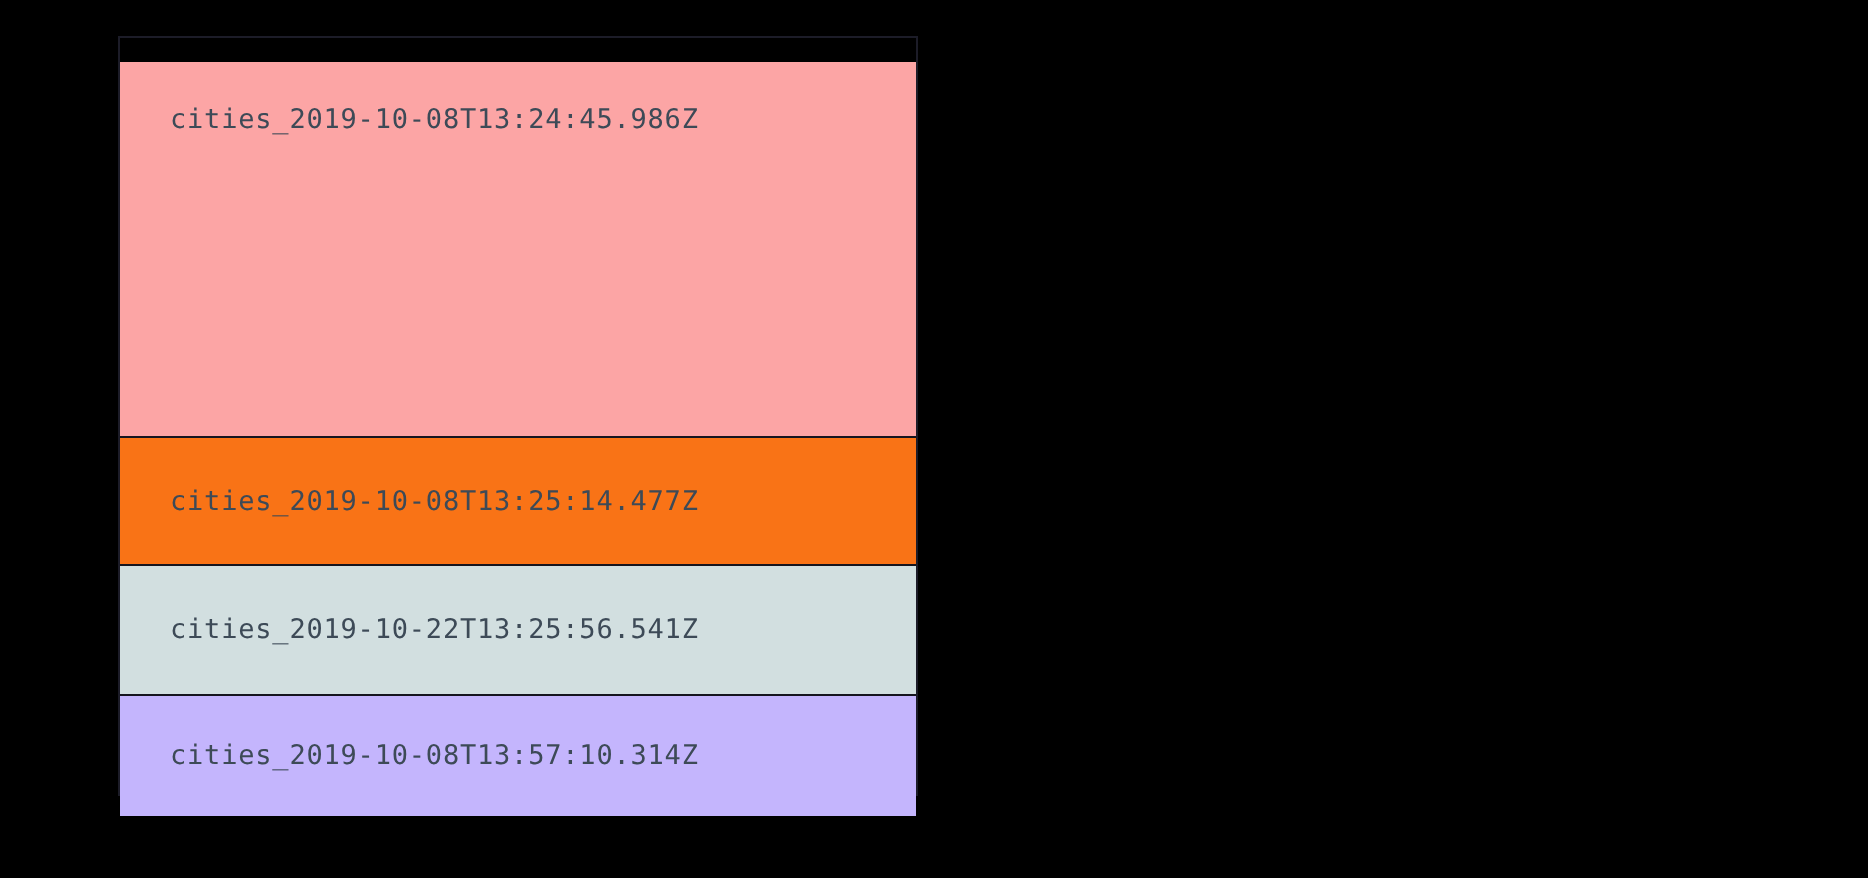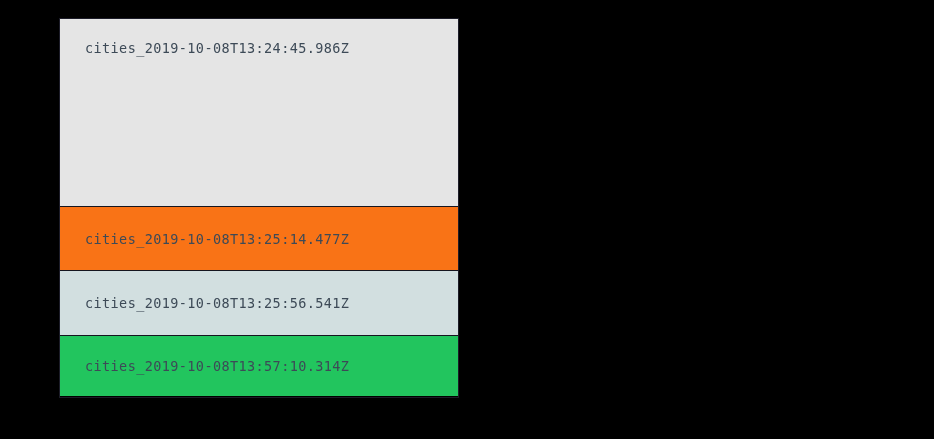--- a/index.html
+++ b/index.html
@@ -65,31 +65,31 @@
     transform: translateY(-50%);
   }
 </style>
 </head>
 <body style="background: rgb(0, 0, 0);">
 
 <div id="canvas" style="background: rgb(0, 0, 0);">
 
   <div id="block-stack">
 
-    <div class="block block--top" style="background: #e5e5e5; height: 188px; flex: 0 0 188px; border-bottom-color: rgb(21, 21, 31);">
+    <div class="block block--top" style="background: #fca5a5; height: 188px; flex: 0 0 188px; border-bottom-color: rgb(21, 21, 31); margin-top: 12px;">
       <span class="block-label" style="color: rgb(61, 74, 87);">cities_2019-10-08T13:24:45.986Z</span>
     </div>
 
     <div class="block block--middle" style="background: #f97316; height: 64px; flex: 0 0 64px; border-bottom-color: rgb(21, 21, 31);">
       <span class="block-label" style="color: rgb(61, 74, 87);">cities_2019-10-08T13:25:14.477Z</span>
     </div>
 
     <div class="block block--middle" style="background: rgb(210, 223, 224); height: 65px; flex: 0 0 65px; border-bottom-color: rgb(21, 21, 31);">
-      <span class="block-label" style="color: rgb(61, 74, 87);">cities_2019-10-08T13:25:56.541Z</span>
+      <span class="block-label" style="color: rgb(61, 74, 87);">cities_2019-10-22T13:25:56.541Z</span>
     </div>
 
-    <div class="block block--middle" style="background: #22c55e; height: 60px; flex: 0 0 60px;">
+    <div class="block block--middle" style="background: #c4b5fd; height: 60px; flex: 0 0 60px;">
       <span class="block-label" style="color: rgb(61, 74, 87);">cities_2019-10-08T13:57:10.314Z</span>
     </div>
 
   </div>
 
 </div>
 
 </body></html>

